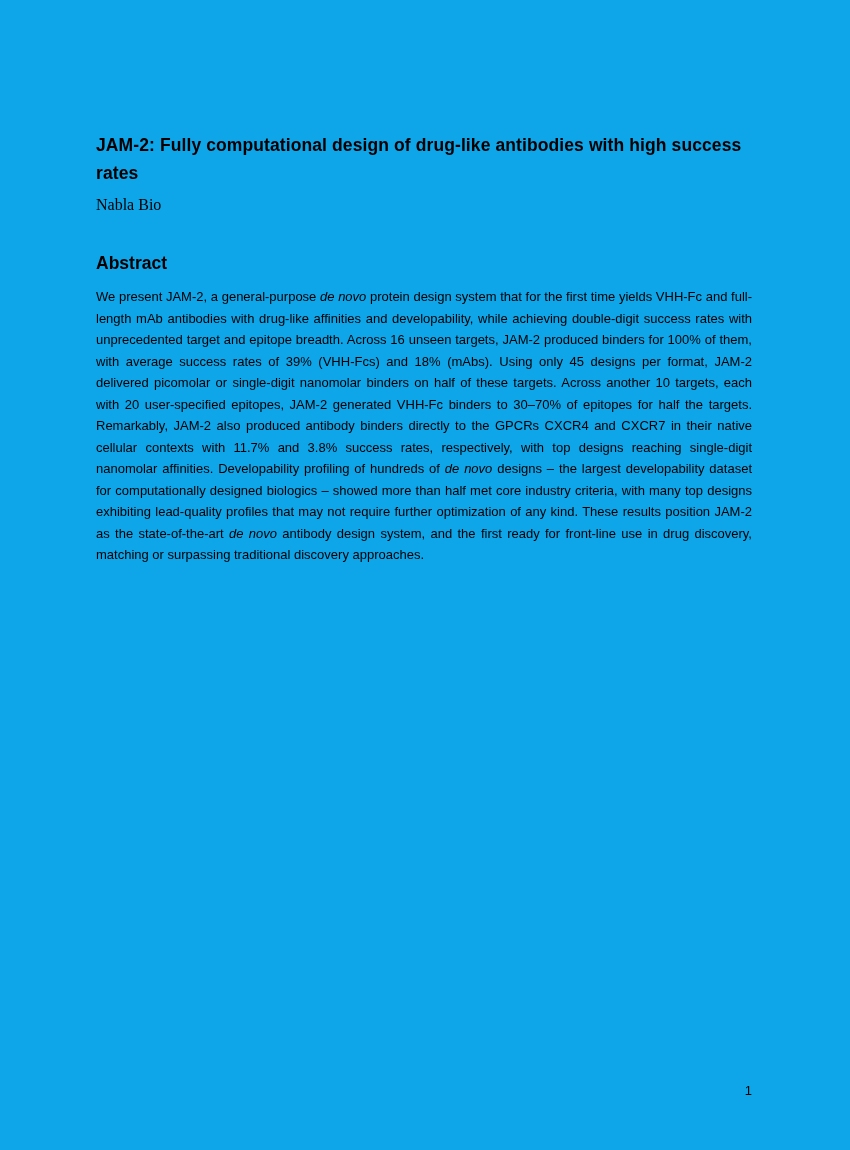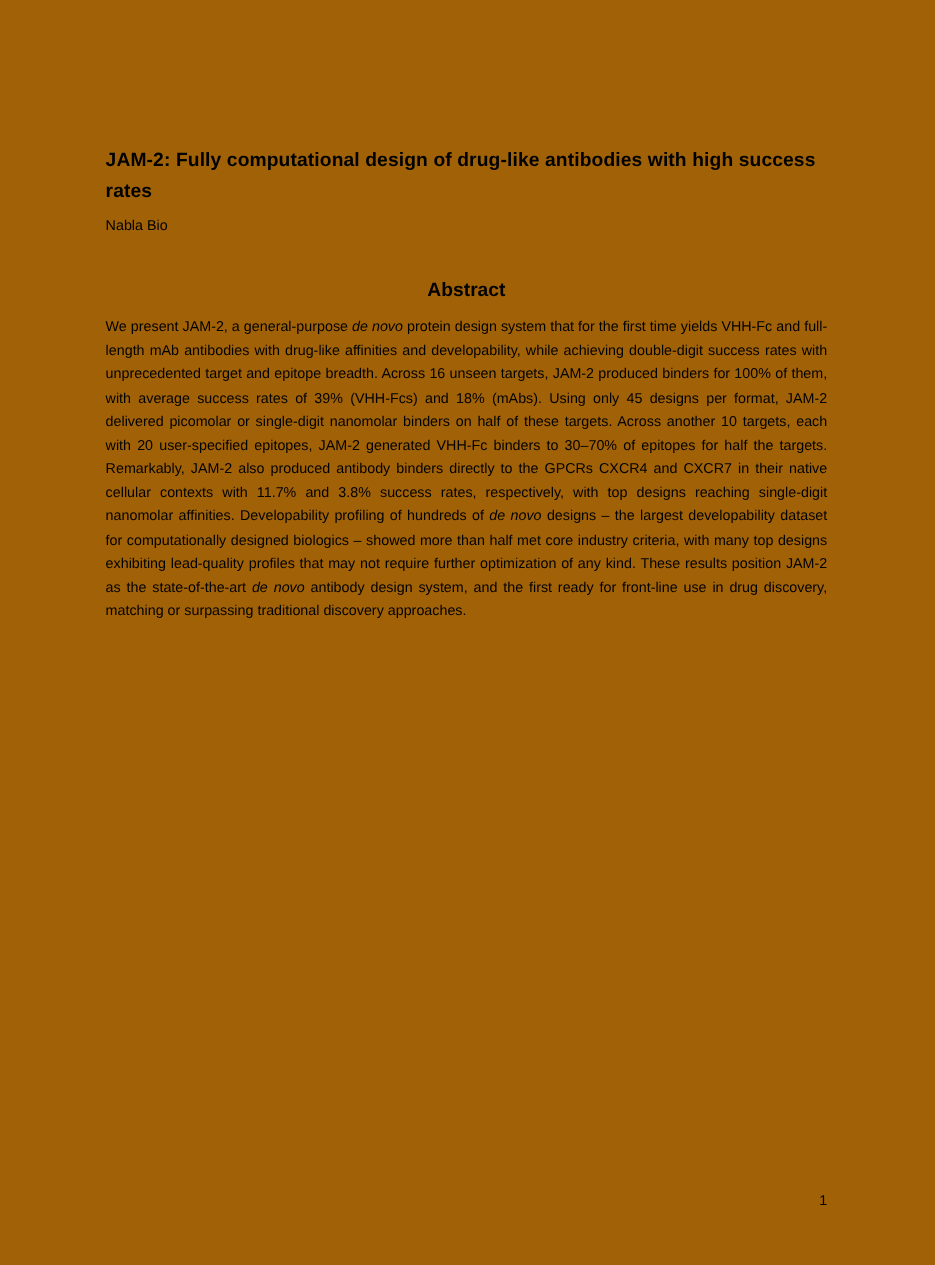--- a/index.html
+++ b/index.html
@@ -4,21 +4,21 @@
 <style>
   html, body {
     margin: 0;
     padding: 0;
     background: #ffffff;
   }
   .page {
     position: relative;
     width: 850px;
     height: 1150px;
-    background: #a16207;
+    background: #0ea5e9;
     font-family: "Liberation Sans", sans-serif;
     color: #000000;
     overflow: hidden;
   }
   .content {
     position: absolute;
     left: 96px;
     right: 98px;
     top: 0;
   }
@@ -26,30 +26,30 @@
     margin: 0;
     padding-top: 131px;
     font-size: 17.5px;
     font-weight: 700;
     line-height: 28px;
     letter-spacing: 0.1px;
   }
   .paper-author {
     margin: 0;
     padding-top: 10px;
-    font-size: 13px;
+    font-size: 16px;
     line-height: 16px;
+    font-family: Liberation Serif, serif;
   }
   .abstract-heading {
     margin: 0;
     padding-top: 38px;
     font-size: 17.5px;
     font-weight: 700;
     line-height: 24px;
-    text-align: center;
   }
   .abstract-paragraph {
     margin: 0;
     padding-top: 11px;
     font-size: 13px;
     line-height: 21.5px;
     text-align: justify;
   }
   .abstract-paragraph i {
   }

